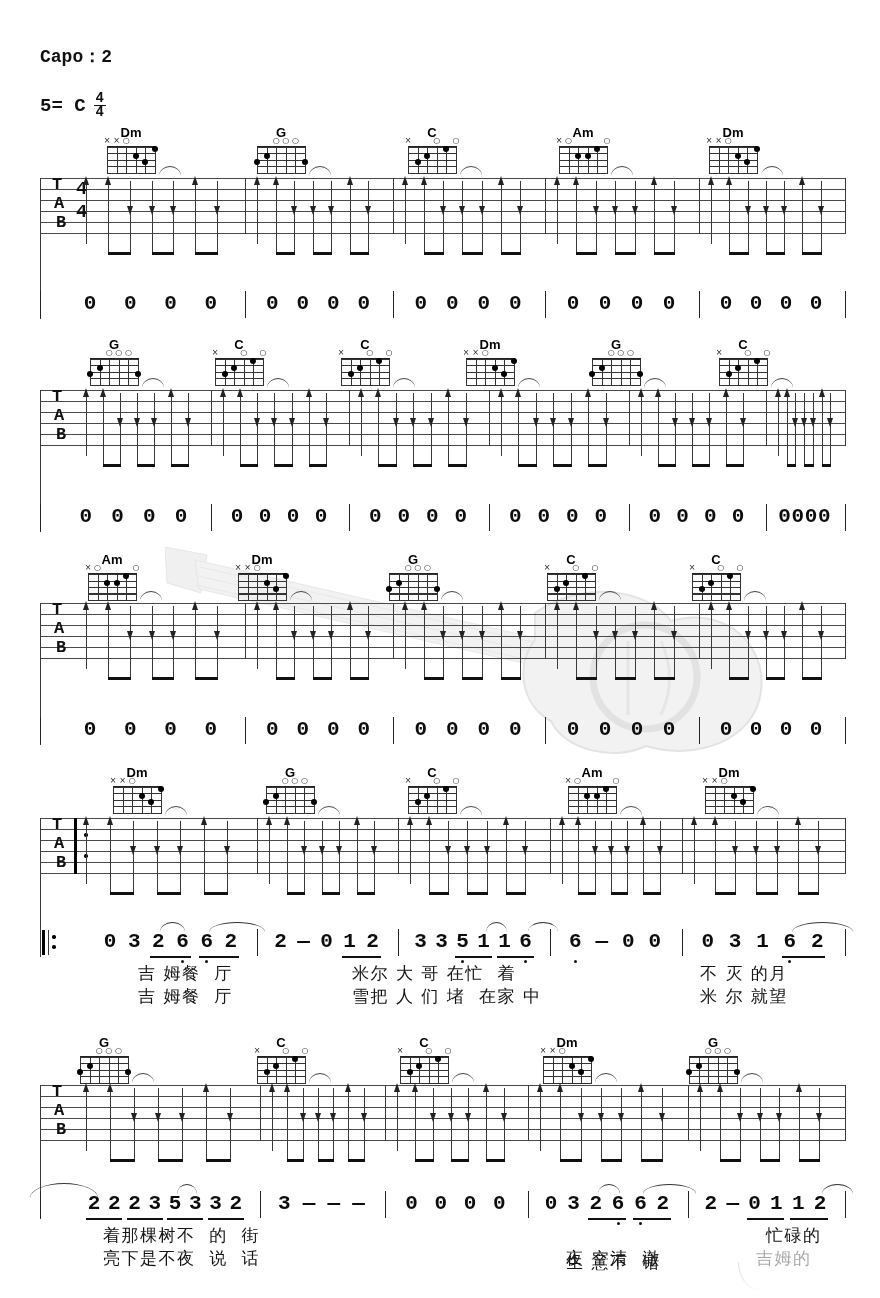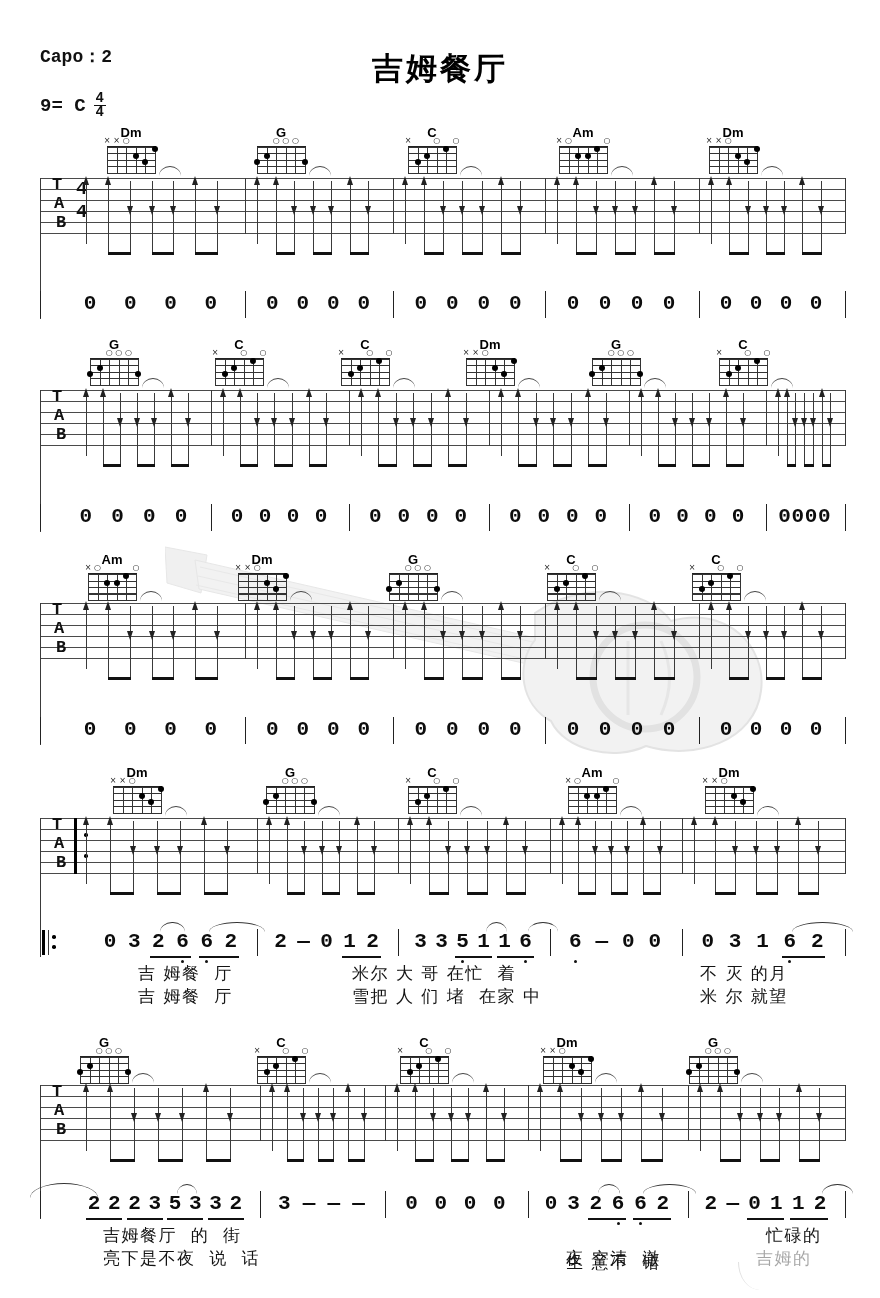--- a/index.html
+++ b/index.html
@@ -50,23 +50,22 @@
     <line x1="35" y1="62" x2="390" y2="142" stroke="#d2d2d2"></line>
     <line x1="33" y1="71" x2="388" y2="151" stroke="#d2d2d2"></line>
     <line x1="31" y1="80" x2="386" y2="160" stroke="#d2d2d2"></line>
     <path d="M370,108 C418,74 482,84 506,116 C562,100 602,142 596,186 C590,236 530,256 481,241 C450,256 400,246 386,216 C356,200 350,160 370,135 Z" fill="#e7e7e7" stroke="#c8c8c8" stroke-width="2"></path>
     <circle cx="480" cy="172" r="52" fill="none" stroke="#c6c6c6" stroke-width="7"></circle>
     <line x1="463" y1="136" x2="463" y2="210" stroke="#cfcfcf" stroke-width="3"></line>
     <path d="M496,136 C507,160 507,186 496,210" fill="none" stroke="#cfcfcf" stroke-width="3"></path>
   </svg>
 
   <div class="capo">Capo：2</div>
-  <div class="title">吉姆餐厅</div>
   <div class="keyline">
-    <span>9= C</span>
+    <span>5= C</span>
     <span class="frac">
       <i>4</i>
       <i>4</i>
     </span>
   </div>
 
   <div id="score">
       <div class="chord-label" style="left: 105px; top: 125px; width: 52px;">Dm</div>
       <div class="chord-marker" style="left: 103px; top: 137px;">×</div>
       <div class="chord-marker" style="left: 112.6px; top: 137px;">×</div>
@@ -1007,21 +1006,21 @@
       <div class="num-token" style="left: 710.917px; top: 1193px;">2</div>
       <div class="num-token" style="left: 732.75px; top: 1193px;">—</div>
       <div class="num-token" style="left: 754.583px; top: 1193px;">0</div>
       <div class="num-token" style="left: 776.417px; top: 1193px;">1</div>
       <div class="num-token" style="left: 798.25px; top: 1193px;">1</div>
       <div class="num-token" style="left: 820.083px; top: 1193px;">2</div>
       <div class="underline" style="left: 746.583px; top: 1218px; width: 37.8333px;"></div>
       <div class="underline" style="left: 790.25px; top: 1218px; width: 37.8333px;"></div>
       <div class="tie" style="left: 822.083px; top: 1184px; width: 30.9167px;"></div>
       <div class="tie" style="left: 30px; top: 1183px; width: 68px; height: 14px;"></div>
-      <div class="lyric" style="left: 103px; top: 1224px;">吉姆餐厅  的  街</div>
+      <div class="lyric" style="left: 103px; top: 1224px;">着那棵树不  的  街</div>
       <div class="lyric" style="left: 566px; top: 1251px;">生 意不  错</div>
       <div class="lyric" style="left: 766px; top: 1224px;">忙碌的</div>
       <div class="lyric" style="left: 103px; top: 1247px;">亮下是不夜  说  话</div>
       <div class="lyric" style="left: 566px; top: 1247px;">夜 空清  澈</div>
       <div class="lyric faded" style="left: 756px; top: 1247px;">吉姆的</div>
     </div>
   <div id="stamp"></div>
 </div>
 
 </body></html>

